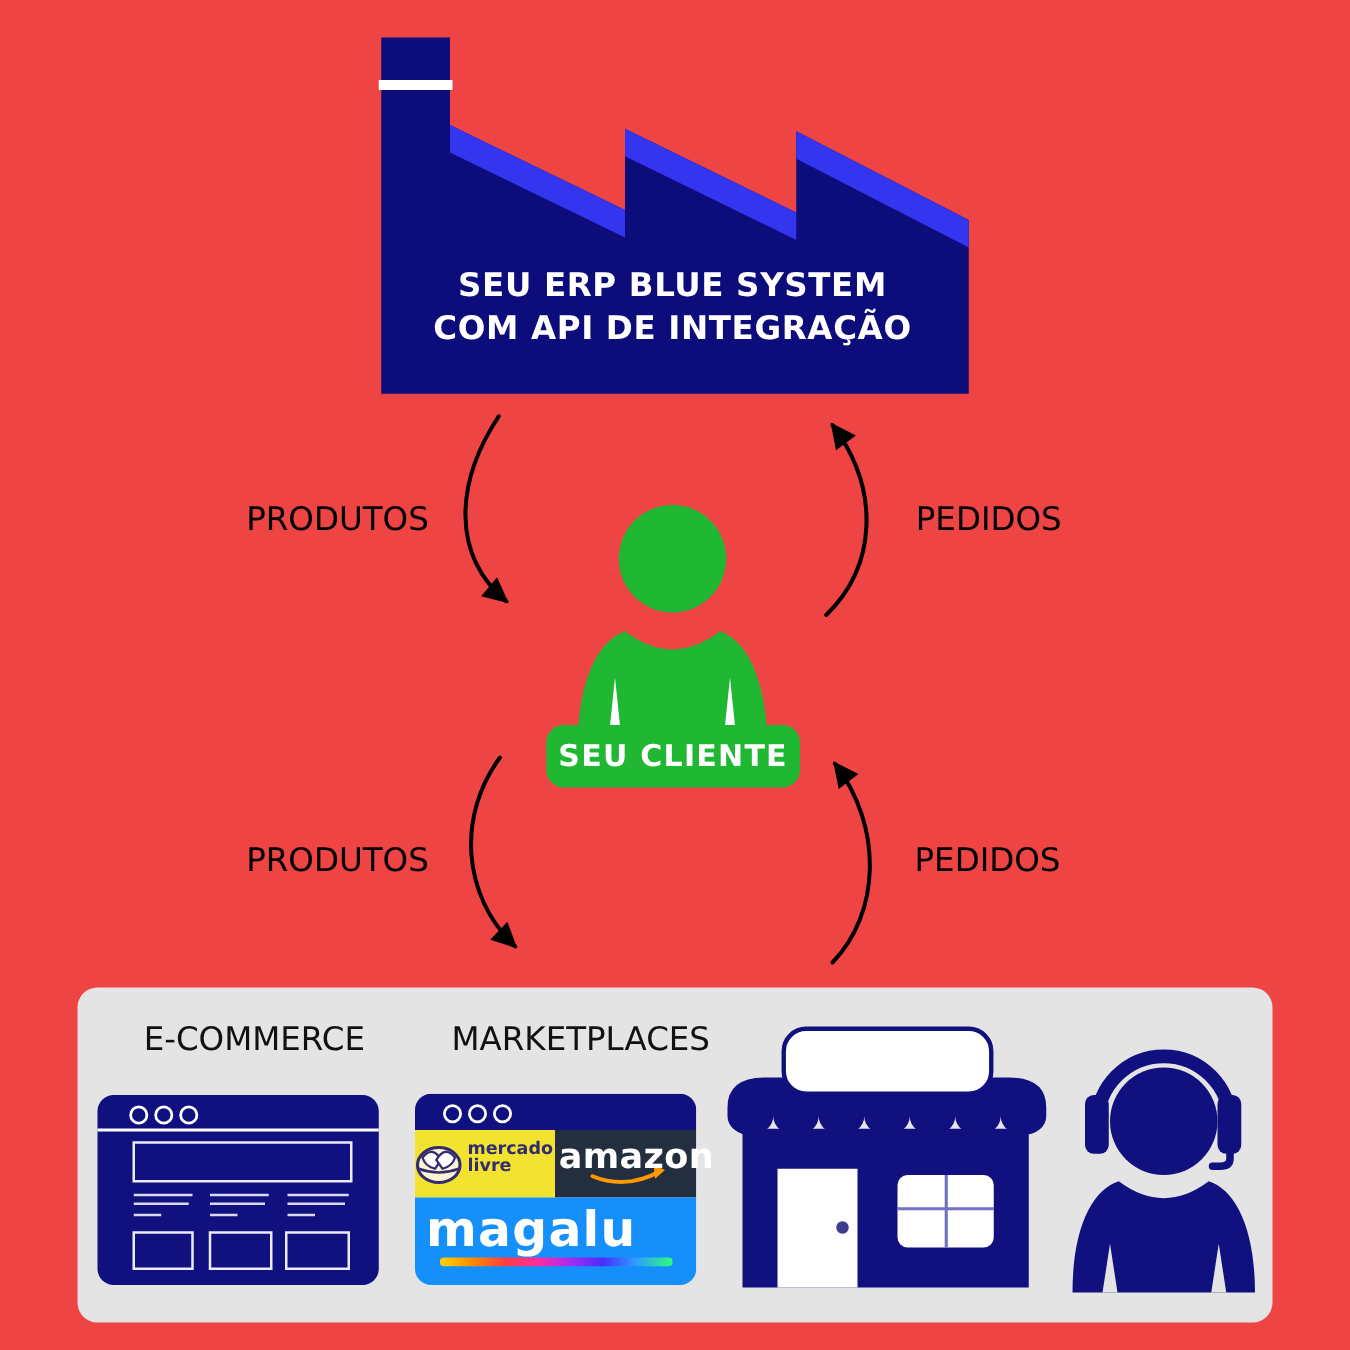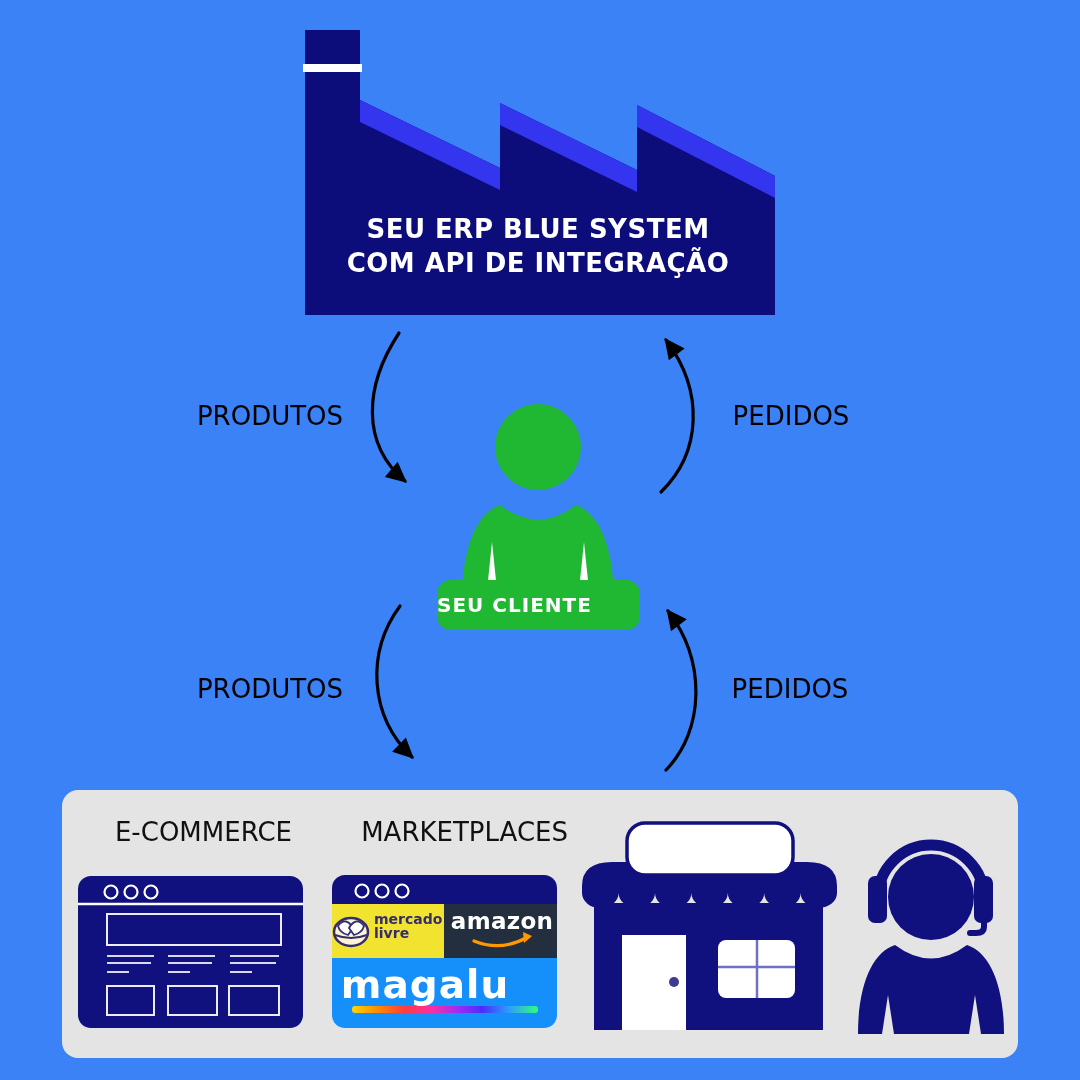--- a/index.html
+++ b/index.html
@@ -1,33 +1,33 @@
 <!DOCTYPE html>
 <html><head>
 <meta charset="utf-8">
 <style>
   html,body{margin:0;padding:0;background:#fff;}
-  #stage{position:relative;width:1080px;height:1080px;background:#3b82f6;overflow:hidden;
+  #stage{position:relative;width:1080px;height:1080px;background:#ef4444;overflow:hidden;
          font-family:"DejaVu Sans",sans-serif;}
   #panel{position:absolute;left:62px;top:790px;width:956px;height:268px;
          background:#e4e4e4;border-radius:16px;z-index:0;}
   #art{position:absolute;left:0;top:0;z-index:1;}
   .txt{position:absolute;z-index:2;white-space:nowrap;}
   .factory-line{left:308px;width:460px;text-align:center;color:#ffffff;
                 font-weight:bold;font-size:26px;letter-spacing:.5px;}
   .flow-label{width:200px;text-align:center;color:#000;font-size:26px;}
   .chan-label{text-align:right;color:#111;font-size:26px;}
   #client-label{left:437px;top:580px;width:203px;height:50px;line-height:50px;
-                background:#20b832;border-radius:14px;text-align:left;color:#fff;
-                font-weight:bold;font-size:20px;letter-spacing:1px;}
+                background:#20b832;border-radius:14px;text-align:center;color:#fff;
+                font-weight:bold;font-size:24px;letter-spacing:1px;}
   #loja-sign-text{left:627px;top:836px;width:166px;text-align:center;color:#111;font-size:30px;}
   #ml-text{left:374px;top:912px;color:#332c6e;font-weight:bold;font-size:14px;line-height:14px;}
   #ml-text span{display:block;}
   #amazon-text{left:447px;top:908px;width:110px;text-align:center;color:#fff;
-               font-weight:bold;font-size:23px;letter-spacing:.3px;}
+               font-weight:bold;font-size:28px;letter-spacing:.3px;}
   #magalu-text{left:332px;top:962px;width:186px;text-align:center;color:#fff;
                font-weight:bold;font-size:39px;letter-spacing:1px;}
 </style>
 </head>
 <body>
 
 <div id="stage">
 
   <div id="panel"></div>
 

